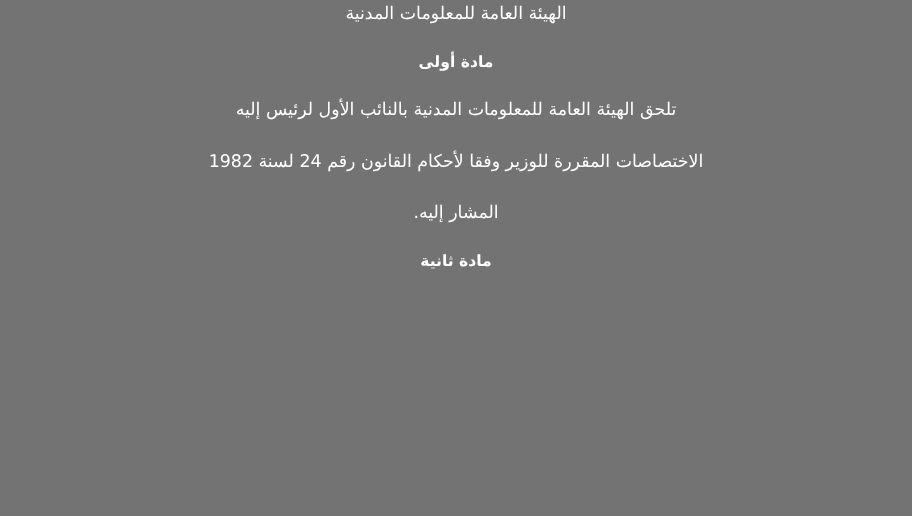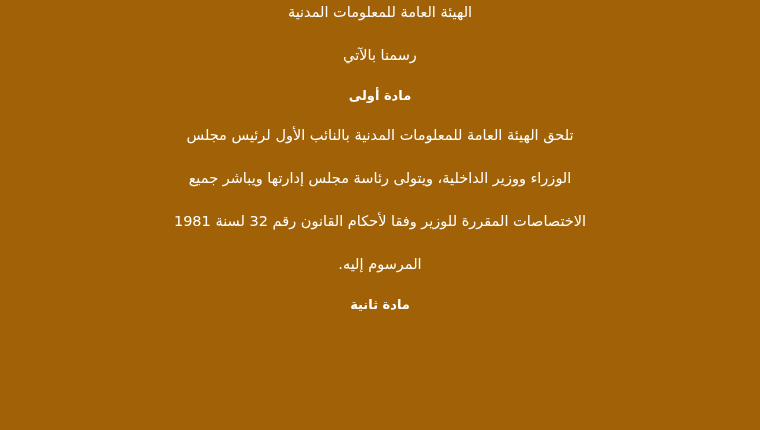--- a/index.html
+++ b/index.html
@@ -60,39 +60,35 @@
   .block .line {
     margin-bottom: 22px;
   }
   .block .line:last-child {
     margin-bottom: 0;
   }
 </style>
 </head>
 <body>
 
-<div class="page" style="background: #a16207; color: rgb(255, 255, 255);">
+<div class="page" style="background: #737373; color: rgb(255, 255, 255);">
   <div class="doc-body">
 
     <div class="para">
       <div class="line">الهيئة العامة للمعلومات المدنية</div>
     </div>
 
 
 
 
-    <div class="para">
-      <div class="line">رسمنا بالآتي</div>
-    </div>
 
     <div class="heading">مادة أولى</div>
 
     <div class="block">
-      <div class="line">تلحق الهيئة العامة للمعلومات المدنية بالنائب الأول لرئيس مجلس</div>
-      <div class="line">الوزراء ووزير الداخلية، ويتولى رئاسة مجلس إدارتها ويباشر جميع</div>
-      <div class="line">الاختصاصات المقررة للوزير وفقا لأحكام القانون رقم 32 لسنة 1981</div>
-      <div class="line">المرسوم إليه.</div>
+      <div class="line">تلحق الهيئة العامة للمعلومات المدنية بالنائب الأول لرئيس إليه</div>
+      <div class="line">الاختصاصات المقررة للوزير وفقا لأحكام القانون رقم 24 لسنة 1982</div>
+      <div class="line">المشار إليه.</div>
     </div>
 
     <div class="heading">مادة ثانية</div>
 
   </div>
 </div>
 
 </body></html>

